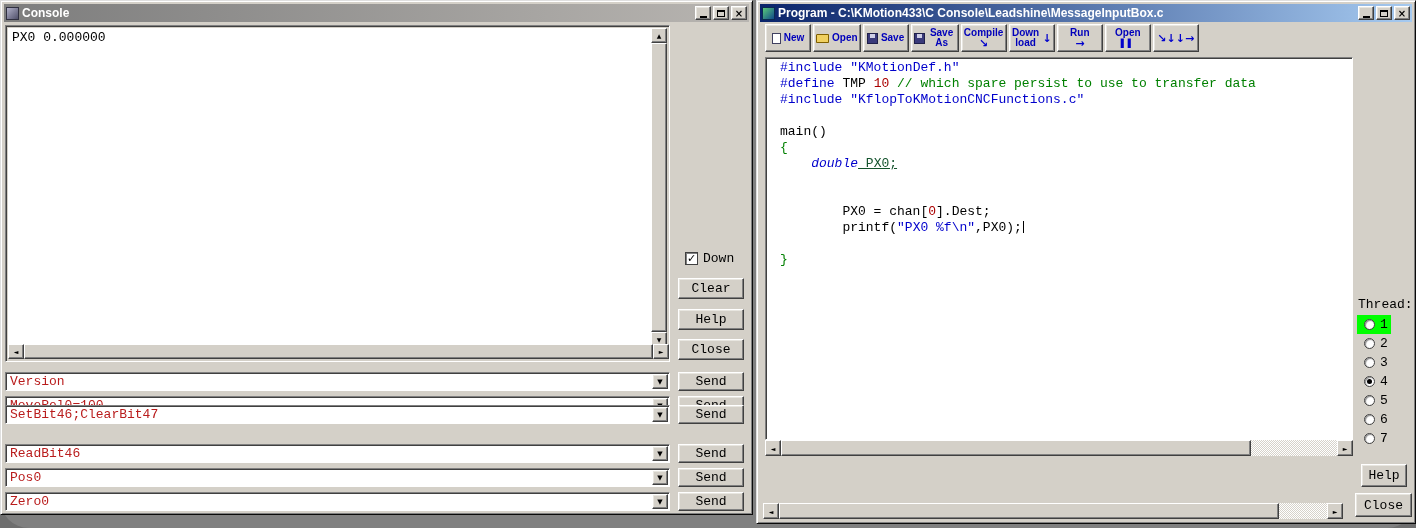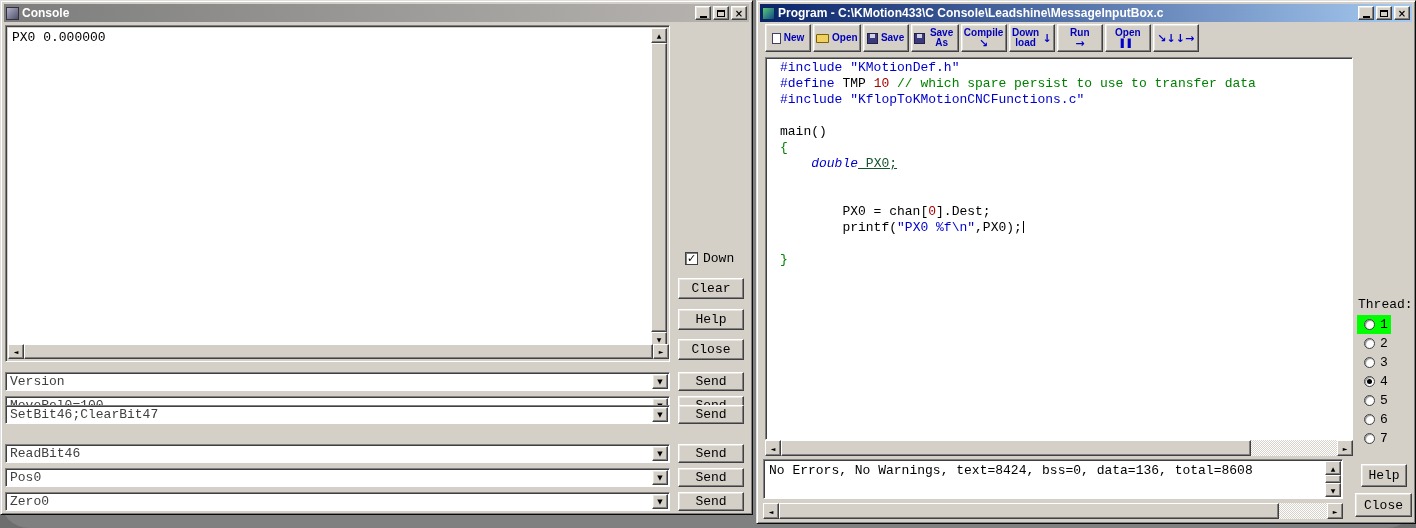--- a/index.html
+++ b/index.html
@@ -63,21 +63,21 @@
 
   .push-btn { position:absolute; font-size:13px; color:#000; text-align:center;
     font-family:"Liberation Mono","DejaVu Sans Mono",monospace; }
   #clear-btn { left:677px; top:277px; width:66px; height:21px; }
   #console-help-btn { left:677px; top:308px; width:66px; height:21px; }
   #console-close-btn { left:677px; top:338px; width:66px; height:21px; }
 
   .cmd-row { position:absolute; left:4px; width:745px; height:19px; }
   .combo { position:absolute; left:0; top:0; width:665px; height:19px; background:#fff;
     border:1px solid; border-color:#808080 #ffffff #ffffff #808080; box-shadow: inset 1px 1px 0 #404040; }
-  .combo-text { position:absolute; left:4px; top:2px; font-size:13px; line-height:14px; color:#404040; white-space:pre; }
+  .combo-text { position:absolute; left:4px; top:2px; font-size:13px; line-height:14px; color:#b91c1c; white-space:pre; }
   .combo-btn { position:absolute; right:1px; top:1px; width:16px; height:15px; display:flex;
     align-items:center; justify-content:center; }
   .combo-arrow { font-family:"DejaVu Sans",sans-serif; font-size:7px; color:#000; }
   .send-btn { left:673px; top:0; width:66px; height:19px; }
 
   
   #program-window { left:756px; top:0; width:660px; height:524px; }
   .toolbar { position:absolute; left:8px; top:23px; height:28px; display:flex; gap:2px; align-items:center; }
   .tbtn { min-width:46px; height:28px; display:flex; align-items:center; justify-content:center; gap:3px;
     padding:1px 2px; font-family:"Liberation Sans",sans-serif; }
@@ -336,30 +336,20 @@
           <span class="radio"></span>
           <span class="thread-label">6</span>
         </label>
         <label class="thread-row">
           <span class="radio"></span>
           <span class="thread-label">7</span>
         </label>
       </div>
     </div>
 
-    <div class="output-box">
-      <div class="output-text">No Errors, No Warnings, text=8424, bss=0, data=136, total=8608</div>
-      <div class="vscroll output-vscroll">
-        <span class="sb-arrow">▲</span>
-        <span class="sb-trackv">
-            <span class="sb-thumb thumb-full-v"></span>
-          </span>
-        <span class="sb-arrow">▼</span>
-      </div>
-    </div>
 
     <button class="push-btn btn3d" id="program-help-btn">Help</button>
     <button class="push-btn btn3d" id="program-close-btn">Close</button>
 
     <div class="hscroll bottom-hscroll">
       <span class="sb-arrow">◄</span>
       <span class="sb-trackh">
           <span class="sb-thumb bottom-hthumb"></span>
         </span>
       <span class="sb-arrow">►</span>

